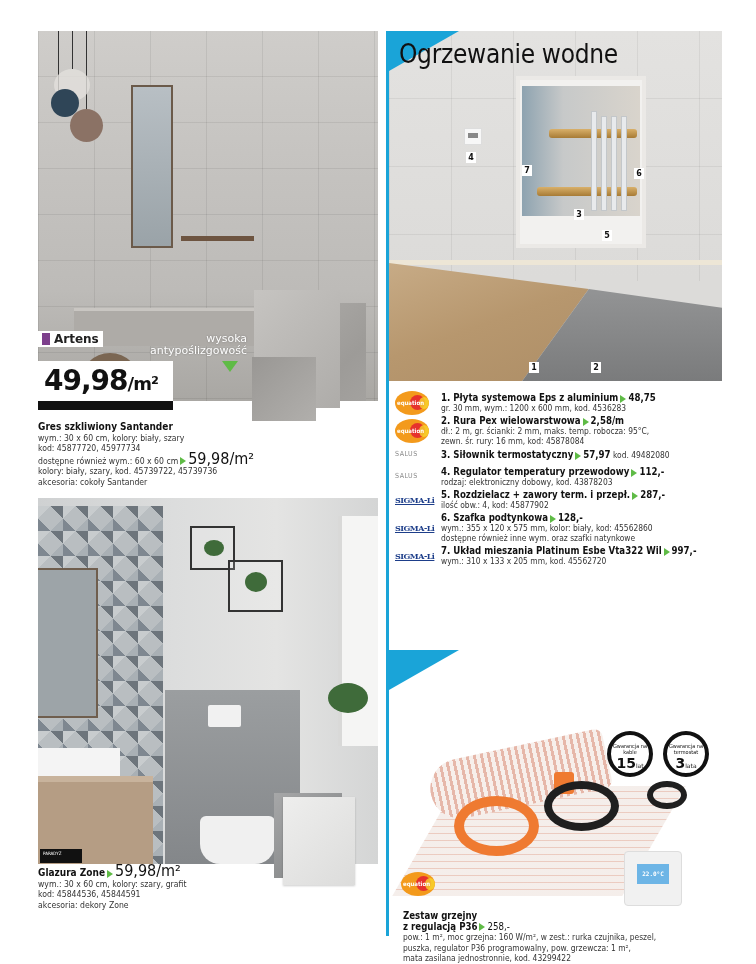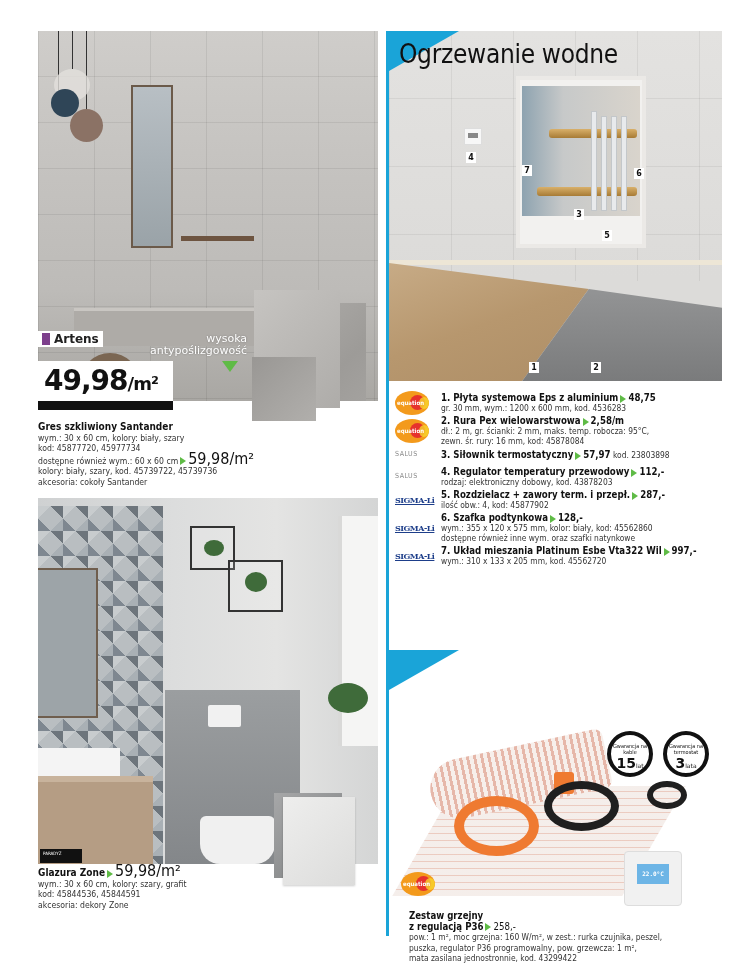--- a/index.html
+++ b/index.html
@@ -105,21 +105,21 @@
   .thermo-unit{position:absolute;left:235px;top:125px;width:58px;height:55px;background:#f1f1f1;border:1px solid #ddd;border-radius:4px}
   .thermo-screen{position:absolute;left:12px;top:12px;width:32px;height:20px;background:#6db5e6;color:#fff;font:bold 6px "DejaVu Sans Mono",monospace;text-align:center;line-height:20px}
   .warranty{position:absolute;top:700px;width:46px;height:46px;border:4px solid #111;border-radius:50%;text-align:center;background:#fff}
   .warranty .wl{display:block;font-size:5.5px;line-height:6px;margin-top:8px;color:#111}
   .warranty .wv{display:block;font:bold 14px "DejaVu Sans",sans-serif;line-height:16px;color:#111}
   .warranty .wv small{font-size:6px;font-weight:normal}
   #warranty-cable{left:218px}
   #warranty-thermostat{left:274px}
 
   .equation-electric{position:absolute;left:12px;top:843px}
-  #desc-electric{position:absolute;left:20px;top:880px;width:322px;font-size:8.4px;line-height:10.5px;color:#333}
+  #desc-electric{position:absolute;left:14px;top:880px;width:322px;font-size:8.4px;line-height:10.5px;color:#333}
   #desc-electric .ptitle{font-weight:bold;color:#111;font-size:9.6px}
   #desc-electric .pprice{font-weight:normal;color:#111;font-size:9.6px}
 </style>
 </head>
 <body>
 
 <div class="photo" id="photo-santander">
   <div class="tile-grid"></div>
   <div class="cord" style="left:20px;top:0;height:60px"></div>
   <div class="cord" style="left:34px;top:0;height:38px"></div>
@@ -239,21 +239,21 @@
       <div class="product-text">
         <div><span class="ptitle">2. Rura Pex wielowarstwowa</span><span class="arr"></span><span class="pprice">2,58/m</span></div>
         <div>dł.: 2 m, gr. ścianki: 2 mm, maks. temp. robocza: 95°C,</div>
         <div>zewn. śr. rury: 16 mm, kod: 45878084</div>
       </div>
     </div>
 
     <div class="product" style="margin-top:4px;margin-bottom:7px">
       <div class="logo logo-salus" style="height:12px">SALUS</div>
       <div class="product-text">
-        <div><span class="ptitle">3. Siłownik termostatyczny</span><span class="arr"></span><span class="pprice">57,97</span> <span class="pkod">kod. 23803898</span></div>
+        <div><span class="ptitle">3. Siłownik termostatyczny</span><span class="arr"></span><span class="pprice">57,97</span> <span class="pkod">kod. 49482080</span></div>
       </div>
     </div>
 
     <div class="product">
       <div class="logo logo-salus" style="height:12px">SALUS</div>
       <div class="product-text">
         <div><span class="ptitle">4. Regulator temperatury przewodowy</span><span class="arr"></span><span class="pprice">112,-</span></div>
         <div>rodzaj: elektroniczny dobowy, kod. 43878203</div>
       </div>
     </div>

